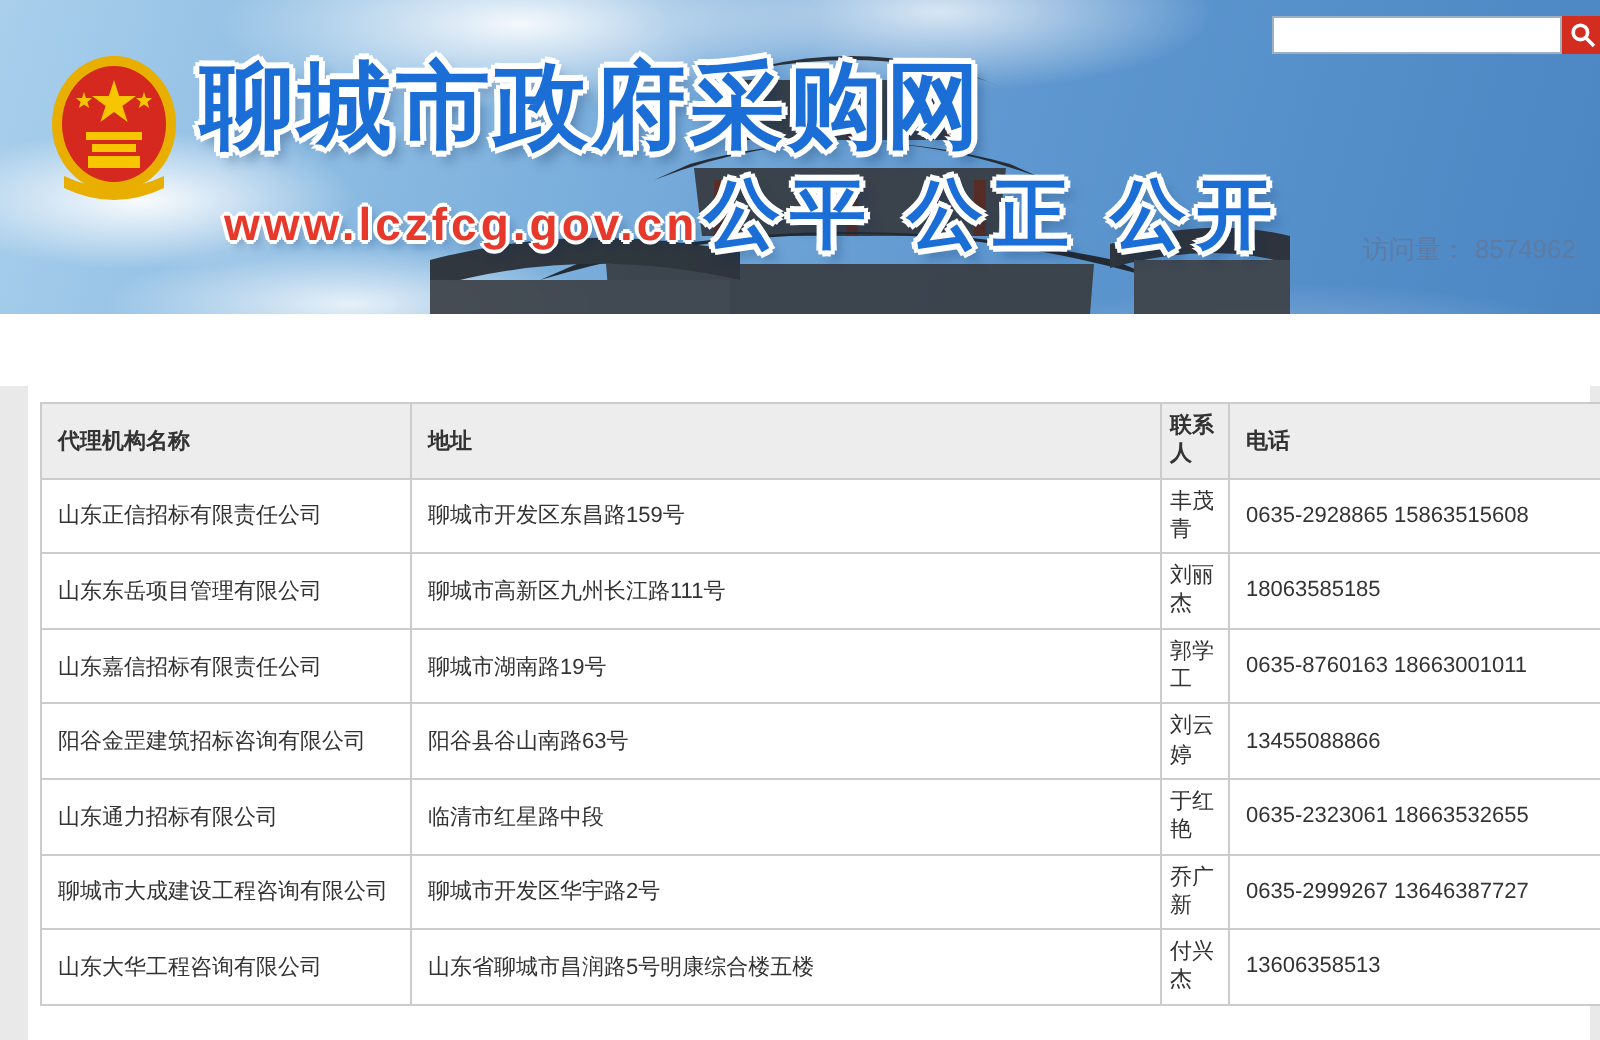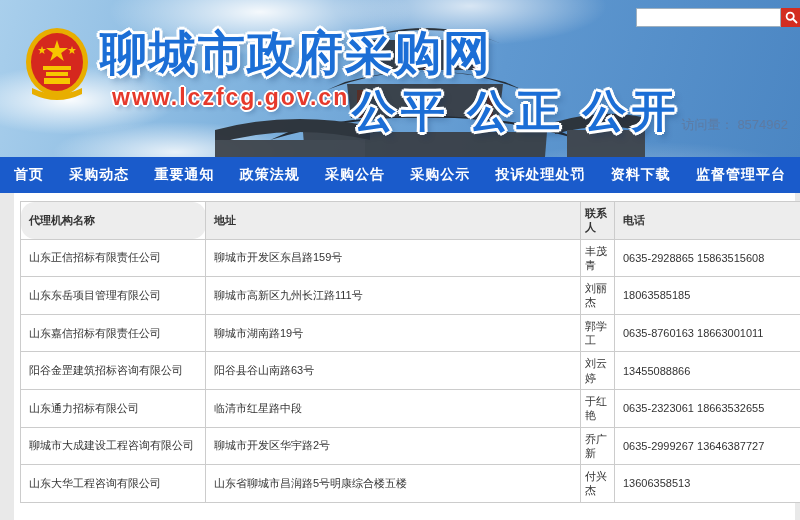--- a/index.html
+++ b/index.html
@@ -17,26 +17,26 @@
       radial-gradient(ellipse 240px 60px at 650px 185px, rgba(255,255,255,.35), rgba(255,255,255,0) 72%),
       linear-gradient(105deg,#a9cfec 0%,#80b3de 32%,#5f98d0 62%,#4b86c3 100%);
   }
   .gate-tower { position:absolute; left:215px; top:0; width:430px; height:157px; opacity:.95; }
   .emblem { position:absolute; left:24px; top:26px; width:66px; height:78px; }
   .site-title { position:absolute; left:100px; top:22px; width:420px;
     font-size:47px; font-weight:bold; color:#1b6ed6; letter-spacing:2px; white-space:nowrap;
     text-shadow:-3px 0 0 #fff,3px 0 0 #fff,0 -3px 0 #fff,0 3px 0 #fff,
       -2px -2px 0 #fff,2px -2px 0 #fff,-2px 2px 0 #fff,2px 2px 0 #fff,4px 5px 6px rgba(10,40,90,.35);
     z-index:5; }
-  .site-url { position:absolute; left:112px; top:84px; font-size:23px; font-weight:bold;
+  .site-url { position:absolute; left:112px; top:99px; font-size:23px; font-weight:bold;
     color:#e6392b; letter-spacing:2px; white-space:nowrap;
     text-shadow:-2px 0 0 #fff,2px 0 0 #fff,0 -2px 0 #fff,0 2px 0 #fff,
       -1px -1px 0 #fff,1px -1px 0 #fff,-1px 1px 0 #fff,1px 1px 0 #fff,3px 3px 4px rgba(10,40,90,.3);
     z-index:5; }
-  .slogan { position:absolute; left:352px; top:82px; font-size:44px; font-weight:bold;
+  .slogan { position:absolute; left:352px; top:82px; font-size:38px; font-weight:bold;
     color:#1b6ed6; letter-spacing:5px; white-space:nowrap;
     text-shadow:-3px 0 0 #fff,3px 0 0 #fff,0 -3px 0 #fff,0 3px 0 #fff,
       -2px -2px 0 #fff,2px -2px 0 #fff,-2px 2px 0 #fff,2px 2px 0 #fff,4px 5px 6px rgba(10,40,90,.35);
     z-index:6; }
   .search-box { position:absolute; left:636px; top:8px; z-index:7; display:flex; }
   .search-input { width:145px; height:19px; border:1px solid #9fb0bf; background:#fff;
     font-size:12px; padding:0 4px; outline:none; }
   .search-btn { width:20px; height:19px; border:none; background:#d32d20; cursor:pointer;
     display:flex; align-items:center; justify-content:center; padding:0; }
   .visits { position:absolute; right:12px; top:116px; font-size:13px; color:#5d7ba3; z-index:6; }
@@ -50,21 +50,21 @@
 
   
   .content { position:absolute; left:0; top:193px; width:800px; height:327px; background:#fff; }
   .gutter-left { position:absolute; left:0; top:0; width:14px; height:327px; background:#e9e9e9; }
   .gutter-right { position:absolute; right:0; top:0; width:5px; height:327px; background:#e9e9e9; }
   table.agency { position:absolute; left:20px; top:8px; width:775px; border-collapse:collapse;
     table-layout:fixed; font-size:11px; color:#333; }
   .agency th, .agency td { border:1px solid #ccc; text-align:left; vertical-align:middle; }
   .agency th { background:#ededed; font-weight:bold; padding:4px 8px; height:26px; }
   .agency td { background:#fff; padding:4px 8px; }
-  .col-name  { width:185px;border-radius:14px; }
+  .col-name  { width:185px; }
   .col-addr  { width:375px; }
   .col-contact { width:34px; }
   .col-phone { width:201px; }
   .c-name, .c-addr, .c-phone { white-space:nowrap; overflow:hidden; }
   .c-contact, th.col-contact { padding:4px 4px !important; word-break:break-all; line-height:1.3; }
   tr.first-row td { height:27px; }
   tr.data-row td { height:37px; }
 </style>
 </head>
 <body>
@@ -121,31 +121,20 @@
           <line x1="8" y1="8" x2="12" y2="12" stroke="#fff" stroke-width="1.8"></line>
         </svg>
       </button>
     </div>
 
     <div class="visits">
       <span>访问量：</span><span class="num">8574962</span>
     </div>
   </div>
 
-  <div class="nav">
-    <a class="nav-item">首页</a>
-    <a class="nav-item">采购动态</a>
-    <a class="nav-item">重要通知</a>
-    <a class="nav-item">政策法规</a>
-    <a class="nav-item">采购公告</a>
-    <a class="nav-item">采购公示</a>
-    <a class="nav-item">投诉处理处罚</a>
-    <a class="nav-item">资料下载</a>
-    <a class="nav-item">监督管理平台</a>
-  </div>
 
   <div class="content">
     <div class="gutter-left"></div>
     <div class="gutter-right"></div>
 
     <table class="agency">
       <colgroup>
         <col class="col-name">
           <col class="col-addr">
           <col class="col-contact">

